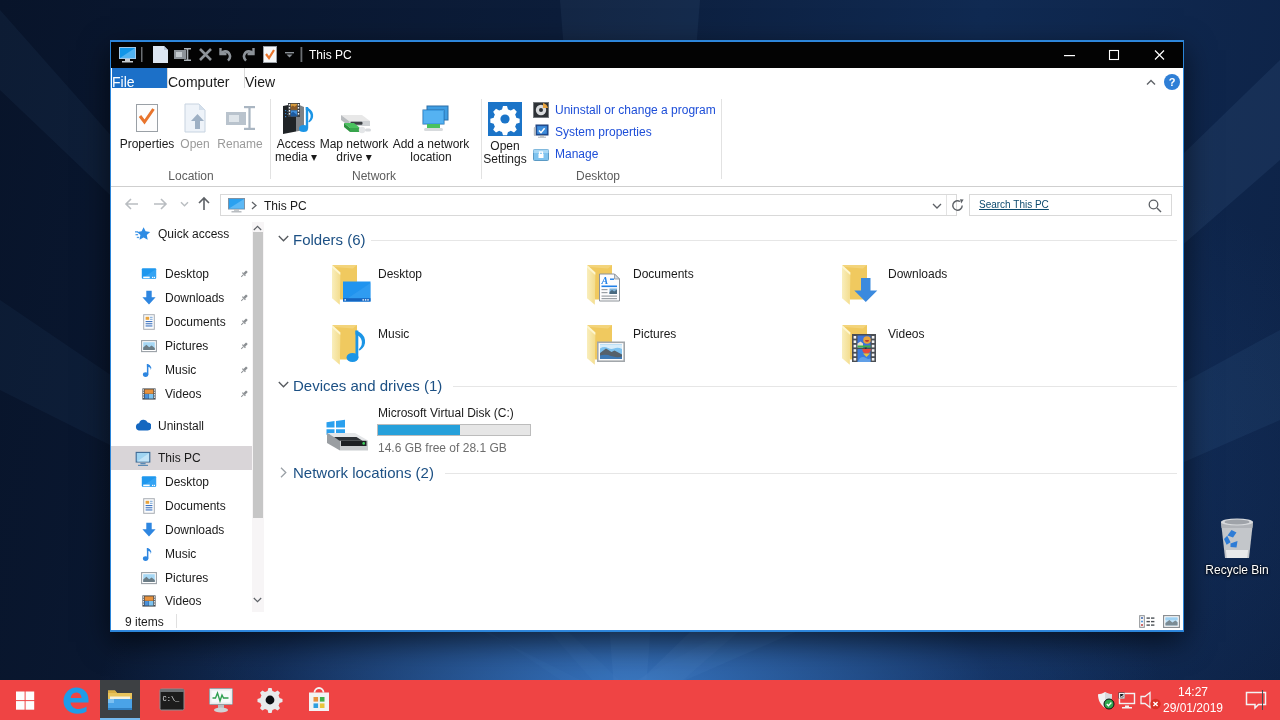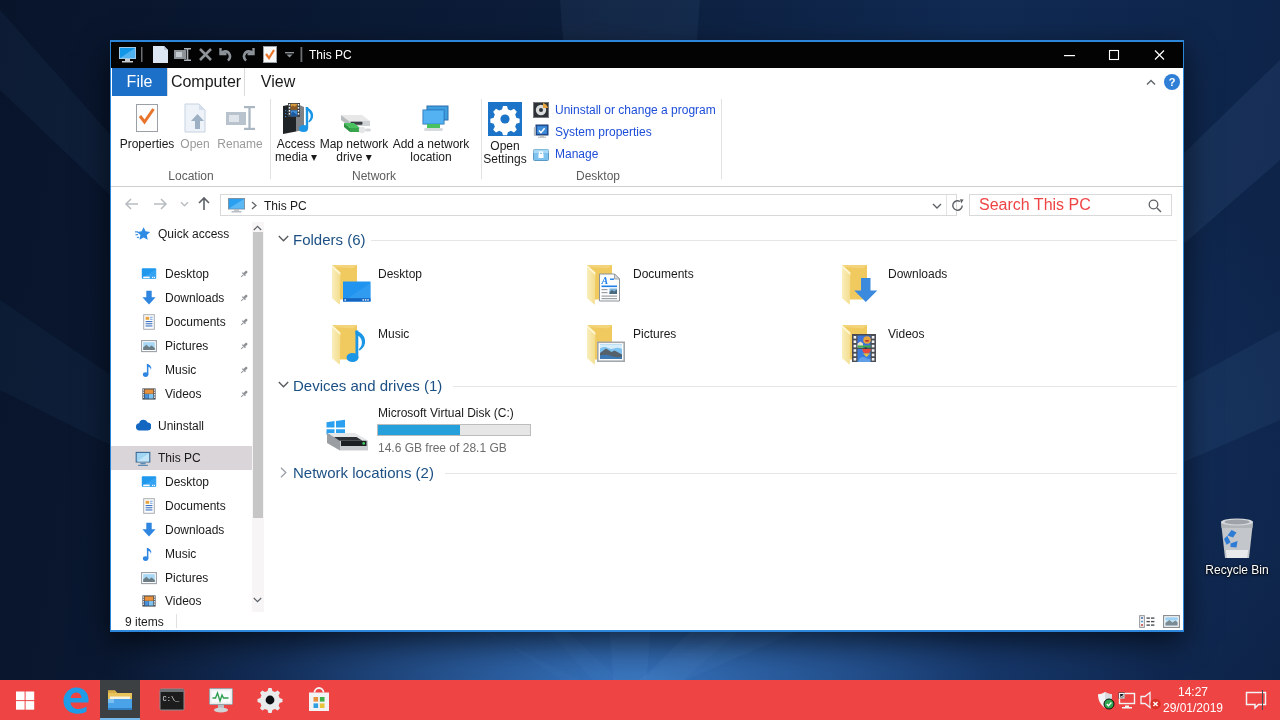--- a/index.html
+++ b/index.html
@@ -13,39 +13,39 @@
   .beam { position:absolute; left:0; top:0; width:1280px; height:720px; }
 
   
   #win { position:absolute; left:110px; top:40px; width:1074px; height:592px; background:#fff; border:1px solid #2b85d8; box-shadow:0 10px 28px rgba(0,0,0,0.6); }
   #titlebar { position:absolute; left:0; top:0; width:100%; height:27px; background:#030303; }
   #titlebar svg { position:absolute; }
   #titlebar .title { position:absolute; left:198px; top:7px; color:#fff; font-size:12px; }
   .capbtn { position:absolute; top:0; height:27px; }
 
   #tabrow { position:absolute; left:0; top:27px; width:100%; height:28px; background:#fff; }
-  .tab { position:absolute; top:0; height:28px; line-height:28px; font-size:16px; color:#1a1a1a; text-align:center; }
+  .tab { position:absolute; top:0; height:20px; line-height:28px; font-size:14px; color:#1a1a1a; text-align:left; }
   #tab-file { left:1px; width:55px; background:#1c70c8; color:#fff; }
   #tab-computer { left:56px; width:78px; border-left:1px solid #dadada; border-right:1px solid #dadada; }
   #tab-view { left:134px; width:66px; }
   #ribhelp { position:absolute; right:8px; top:7px; }
 
   #ribbon { position:absolute; left:0; top:55px; width:100%; height:91px; background:#fff; border-bottom:1px solid #cfcfcf; }
   .rib-sep { position:absolute; top:3px; height:80px; width:1px; background:#e2e2e2; }
   .rib-label { position:absolute; top:73px; font-size:12px; color:#5d5d5d; width:110px; text-align:center; }
   .bigbtn { position:absolute; top:4px; text-align:center; font-size:12px; color:#1a1a1a; line-height:13px; }
   .bigbtn .ic { display:block; margin:2px auto 4px; width:32px; height:32px; }
   .smallbtn { position:absolute; font-size:12px; color:#1d4ed8; height:22px; line-height:22px; white-space:nowrap; }
   .smallbtn svg { vertical-align:-4px; margin-right:6px; }
   .gray { color:#9a9a9a; }
 
   
   #addr { position:absolute; left:0; top:146px; width:100%; height:35px; background:#fff; }
   #addrbox { position:absolute; left:109px; top:7px; width:737px; height:22px; border:1px solid #d9d9d9; background:#fff; }
-  #searchbox { position:absolute; left:858px; top:7px; width:203px; height:22px; border:1px solid #d9d9d9; background:#fff; font-size:16px; color:#ef4444; line-height:20px; }
+  #searchbox { position:absolute; left:858px; top:7px; width:203px; height:22px; border:1px solid #d9d9d9; background:#fff; font-size:10px; color:#0c4a6e; line-height:20px;text-decoration:underline; }
 
   
   #body { position:absolute; left:0; top:181px; width:100%; height:390px; background:#fff; }
 
   
   #nav { position:absolute; left:0; top:0; width:152px; height:390px; font-size:12px; color:#1a1a1a; }
   .nav-item { position:absolute; left:0; width:139px; height:24px; line-height:24px; white-space:nowrap; }
   .nav-item .ni { position:absolute; left:30px; top:4px; width:16px; height:16px; }
   .nav-item .nt { position:absolute; left:54px; top:0; }
   .nav-root .ni { left:24px; }

